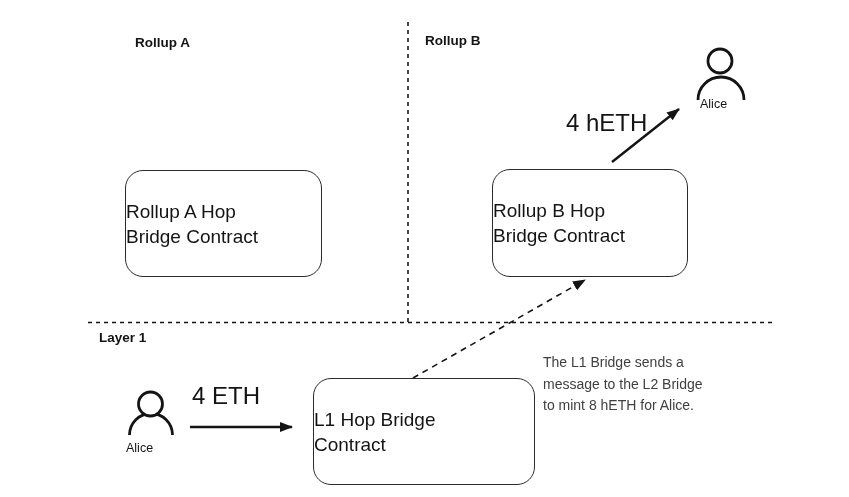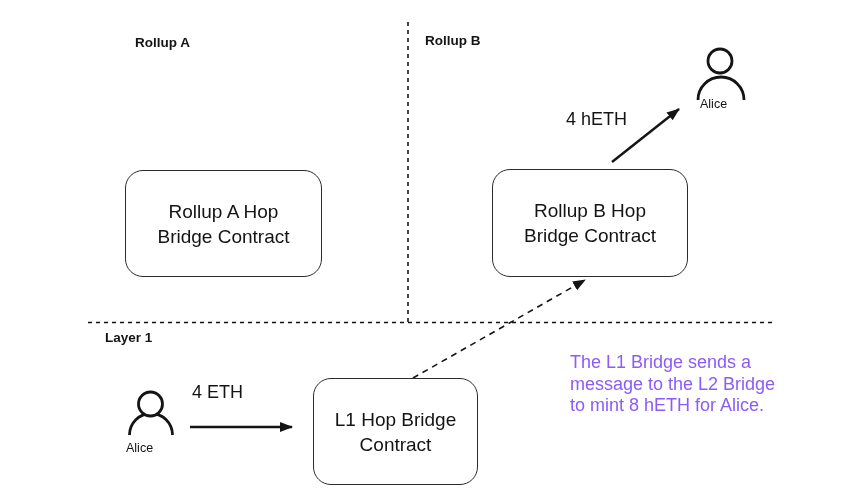--- a/index.html
+++ b/index.html
@@ -31,48 +31,47 @@
     white-space: nowrap;
   }
   .contract-box {
     position: absolute;
     box-sizing: border-box;
     border: 1.6px solid #2b2b2b;
     border-radius: 18px;
     background: #ffffff;
     display: flex;
     flex-direction: column;
-    align-items: center;
+    align-items: flex-start;
     justify-content: center;
     text-align: center;
     font-size: 19px;
     line-height: 25px;
     color: #141414;
   }
   .flow-label {
     position: absolute;
-    font-size: 18px;
+    font-size: 24px;
     color: #141414;
     white-space: nowrap;
     text-align: right;
   }
   .actor-label {
     position: absolute;
     width: 50px;
     text-align: left;
     font-size: 12.5px;
     color: #141414;
     white-space: nowrap;
   }
   .annotation {
     position: absolute;
-    font-size: 18px;
+    font-size: 14px;
     line-height: 21.5px;
-    color: #8b5cf6;
-    margin-left: 27px;
+    color: #404040;
   }
 </style>
 </head>
 <body>
 
 <div class="canvas">
 
   <svg class="lines-layer" width="849" height="497" viewBox="0 0 849 497">
     <defs>
       <marker id="arrowhead" markerUnits="userSpaceOnUse" markerWidth="16" markerHeight="12" refX="12" refY="5" orient="auto">
@@ -98,33 +97,33 @@
     <g>
       <path d="M 129.5 435 A 21.5 21.5 0 0 1 172.5 435" fill="none" stroke="#141414" stroke-width="2.8"></path>
       <circle cx="150.5" cy="404" r="12" fill="#ffffff" stroke="#141414" stroke-width="2.8"></circle>
     </g>
   </svg>
 
   <div class="region-label" style="left:107px; top:35px;margin-left:28px;">Rollup A</div>
 
   <div class="region-label" style="left:425px; top:33px;">Rollup B</div>
 
-  <div class="region-label" style="left:105px; top:330px;">Layer 1</div>
+  <div class="region-label" style="left:99px; top:330px;">Layer 1</div>
 
   <div class="contract-box" style="left:125px; top:170px; width:197px; height:107px;">
     <div>Rollup A Hop</div>
     <div>Bridge Contract</div>
   </div>
 
   <div class="contract-box" style="left:492px; top:169px; width:196px; height:108px;">
     <div>Rollup B Hop</div>
     <div>Bridge Contract</div>
   </div>
 
-  <div class="contract-box" style="left:313px; top:378px; width:165px; height:107px;">
+  <div class="contract-box" style="left:313px; top:378px; width:222px; height:107px;">
     <div>L1 Hop Bridge</div>
     <div>Contract</div>
   </div>
 
   <div class="flow-label" style="left:566px; top:109px;">4 hETH</div>
 
   <div class="flow-label" style="left:192px; top:382px;">4 ETH</div>
 
   <div class="actor-label" style="left:700px; top:97px;">Alice</div>
 

